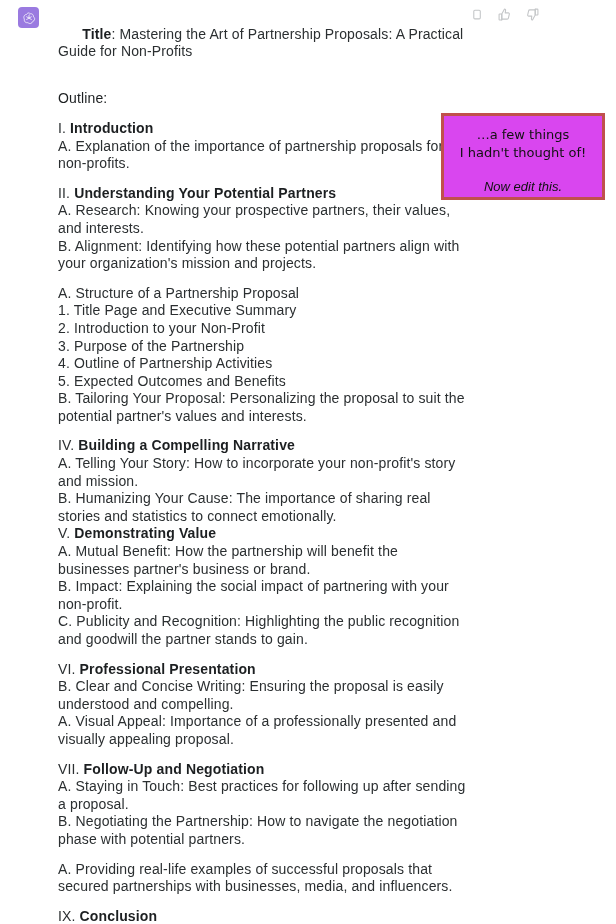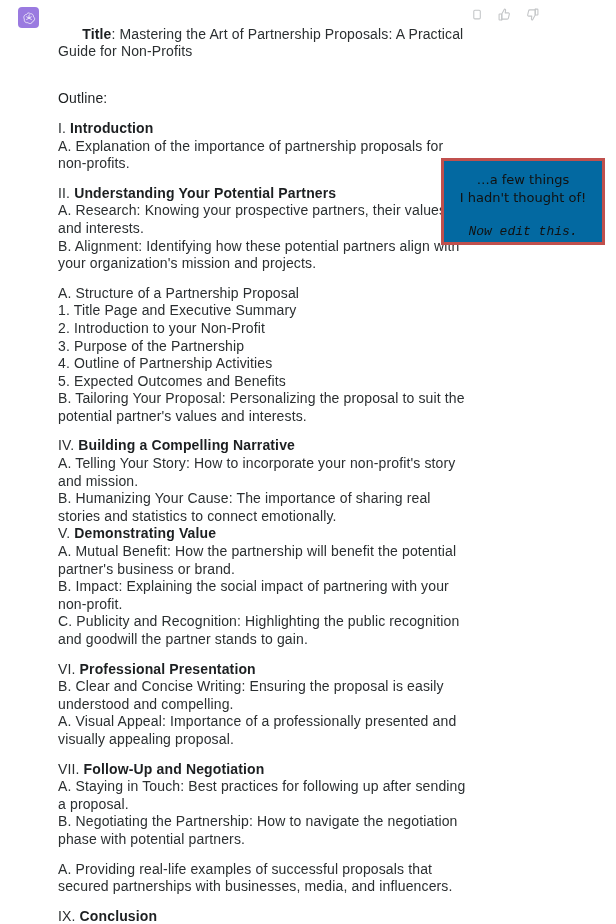--- a/index.html
+++ b/index.html
@@ -77,38 +77,37 @@
 
   
   #annotation-box {
     position: absolute;
     left: 441px;
     top: 113px;
     width: 164px;
     height: 87px;
     box-sizing: border-box;
     border: 3px solid #c0504d;
-    background: #0369a1;
+    background: #d946ef;
     display: flex;
     flex-direction: column;
     align-items: center;
     justify-content: flex-start;
     padding-top: 10px;
-    margin-top: 45px;
   }
   #annotation-box .an-line {
     font-family: "DejaVu Sans", "Liberation Sans", sans-serif;
     font-size: 13px;
     line-height: 18px;
     color: #111111;
     text-align: center;
     white-space: nowrap;
   }
   #annotation-box .an-emph {
-    font-family: Liberation Mono, monospace;
+    font-family: Liberation Sans, sans-serif;
     font-size: 13px;
     line-height: 18px;
     font-style: italic;
     color: #111111;
     text-align: center;
     margin-top: 16px;
     white-space: nowrap;
   }
 </style>
 </head>
@@ -172,21 +171,21 @@
         <div class="line">3. Purpose of the Partnership</div>
         <div class="line">4. Outline of Partnership Activities</div>
         <div class="line">5. Expected Outcomes and Benefits</div>
         <div class="line">B. Tailoring Your Proposal: Personalizing the proposal to suit the potential partner's values and interests.</div>
         <div class="spacer"></div>
         <div class="line"><span>IV.</span> <span class="bold">Building a Compelling Narrative</span></div>
         <div class="line">A. Telling Your Story: How to incorporate your non-profit's story and mission.</div>
         <div class="line">B. Humanizing Your Cause: The importance of sharing real stories and statistics to connect emotionally.</div>
         <div class="spacer" style="height: 0px;"></div>
         <div class="line"><span>V.</span> <span class="bold">Demonstrating Value</span></div>
-        <div class="line">A. Mutual Benefit: How the partnership will benefit the potential partner's business or brand.</div>
+        <div class="line">A. Mutual Benefit: How the partnership will benefit the businesses partner's business or brand.</div>
         <div class="line">B. Impact: Explaining the social impact of partnering with your non-profit.</div>
         <div class="line">C. Publicity and Recognition: Highlighting the public recognition and goodwill the partner stands to gain.</div>
         <div class="spacer"></div>
         <div class="line"><span>VI.</span> <span class="bold">Professional Presentation</span></div>
         <div class="line">B. Clear and Concise Writing: Ensuring the proposal is easily understood and compelling.</div>
         <div class="line">A. Visual Appeal: Importance of a professionally presented and visually appealing proposal.</div>
         <div class="spacer"></div>
         <div class="line"><span>VII.</span> <span class="bold">Follow-Up and Negotiation</span></div>
         <div class="line">A. Staying in Touch: Best practices for following up after sending a proposal.</div>
         <div class="line">B. Negotiating the Partnership: How to navigate the negotiation phase with potential partners.</div>

